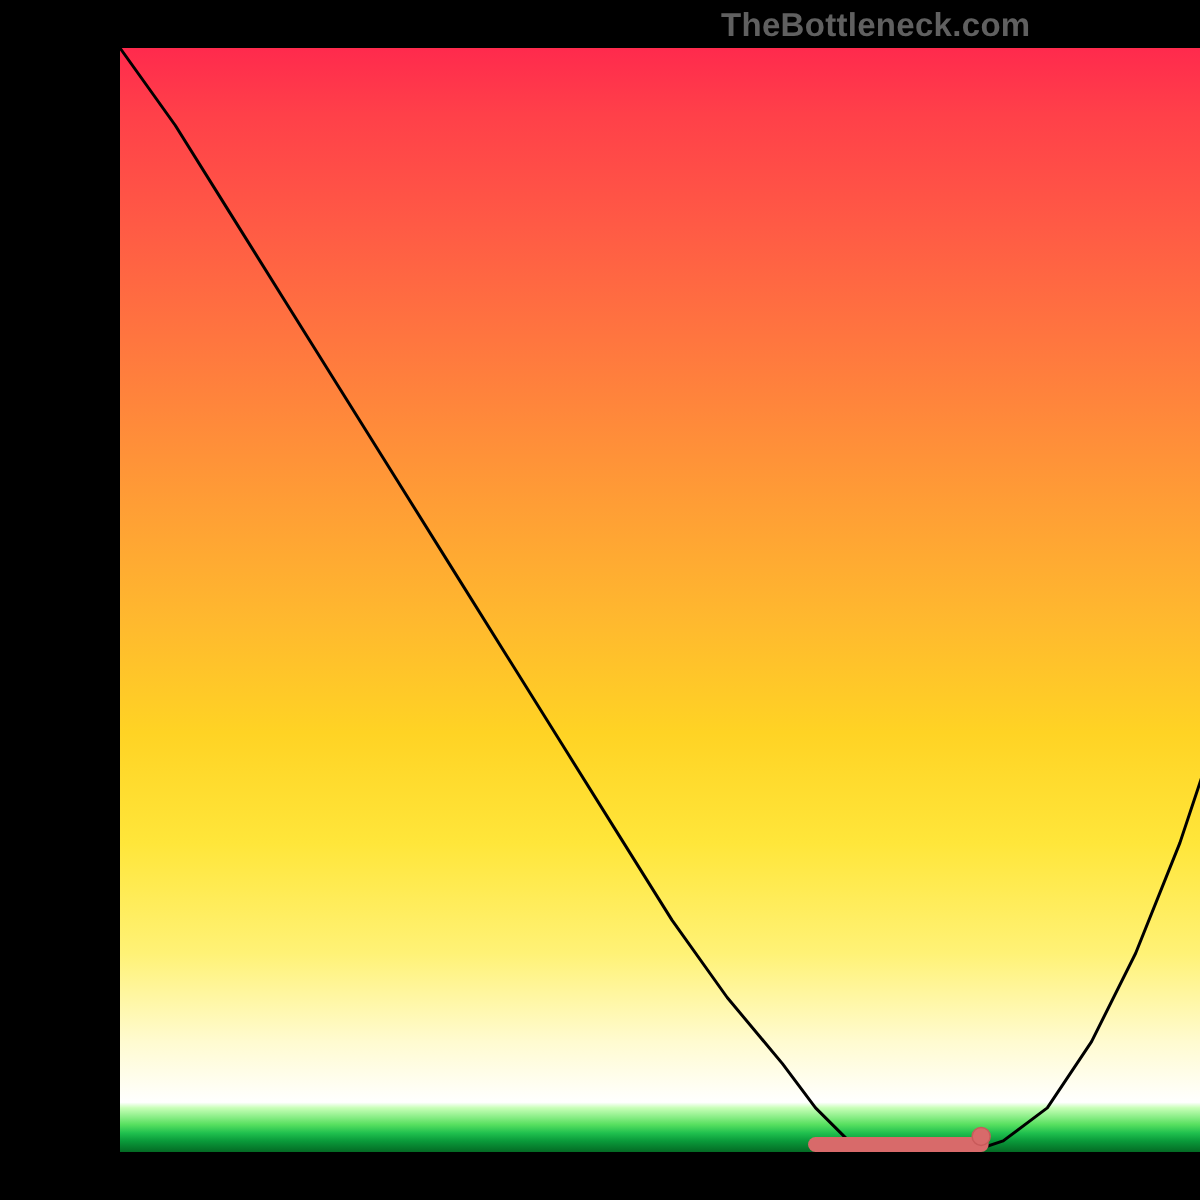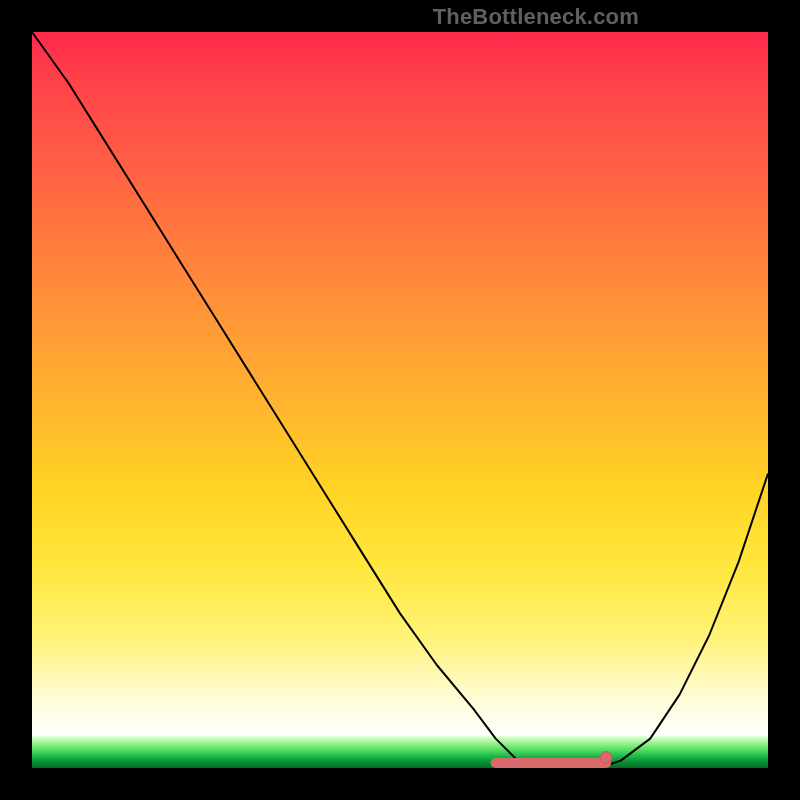--- a/index.html
+++ b/index.html
@@ -9,20 +9,21 @@
     height: 800px;
     background: #000;
     overflow: hidden;
     font-family: Arial, Helvetica, sans-serif;
   }
   .frame {
     position: relative;
     width: 649px;
     height: 800px;
     background: #000;
+    margin-left: 48px;
   }
   .watermark {
     position: absolute;
     top: 4px;
     right: 10px;
     font-size: 22px;
     font-weight: bold;
     color: #606060;
     letter-spacing: 0.2px;
     z-index: 10;

